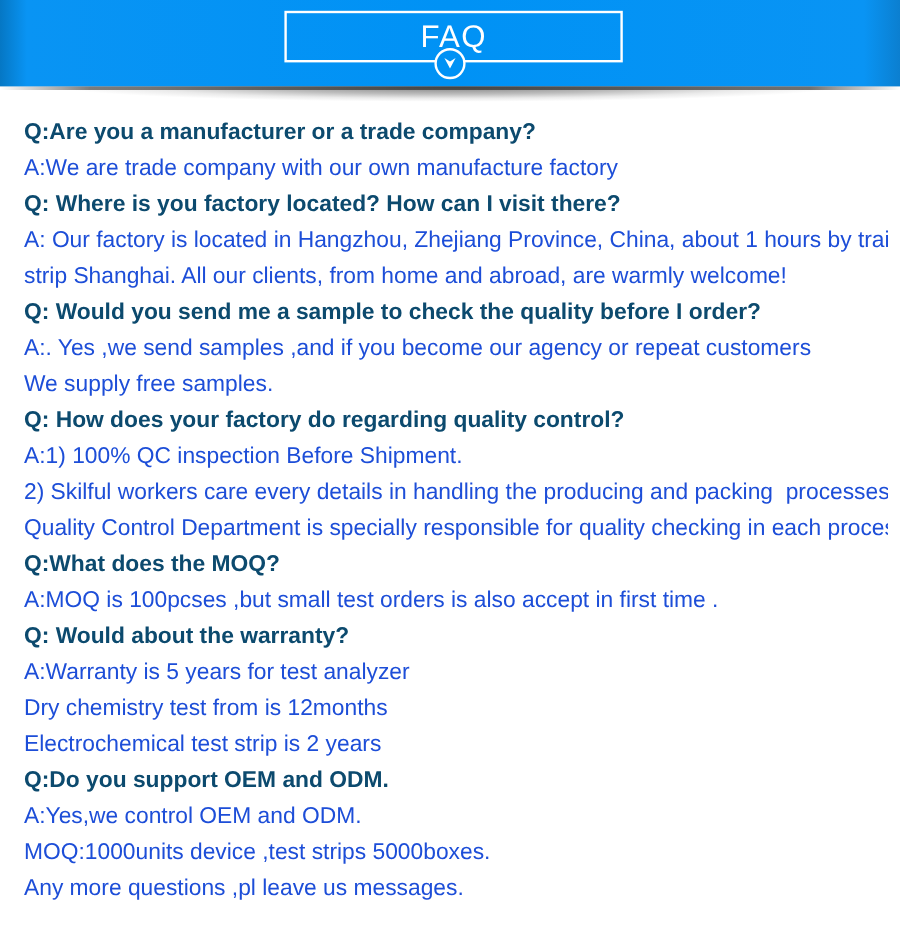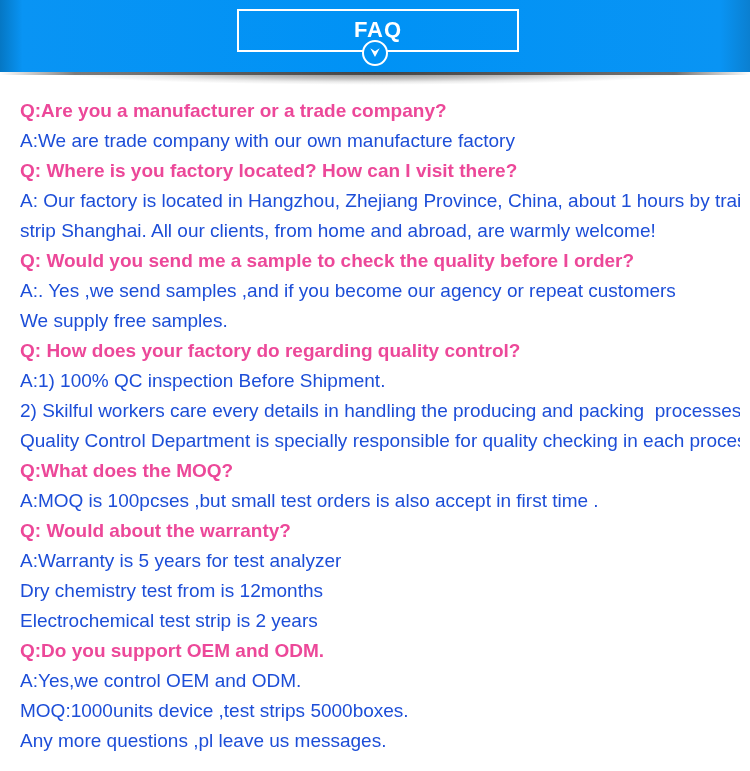--- a/index.html
+++ b/index.html
@@ -30,22 +30,22 @@
     width: 282px;
     height: 43px;
     border: 2px solid #ffffff;
     box-sizing: border-box;
     display: flex;
     align-items: center;
     justify-content: center;
   }
   .faq-title {
     color: #ffffff;
-    font-size: 22px;
-    font-weight: 700;
+    font-size: 26px;
+    font-weight: 400;
     letter-spacing: 1px;
     line-height: 1;
     padding-bottom: 2px;
   }
   .chevron-circle {
     position: absolute;
     left: 362px;
     top: 40px;
     width: 26px;
     height: 26px;
@@ -93,21 +93,21 @@
   }
   .faq-line {
     height: 30px;
     line-height: 30px;
     font-size: 19px;
     color: #1d4ed8;
     white-space: pre;
     overflow: hidden;
   }
   .faq-line.bold {
-    color: #ec4899;
+    color: #0c4a6e;
     font-weight: 700;
   }
 </style>
 </head>
 <body>
 
 <div id="page">
 
   <div class="header-band">
     <div class="faq-box">

